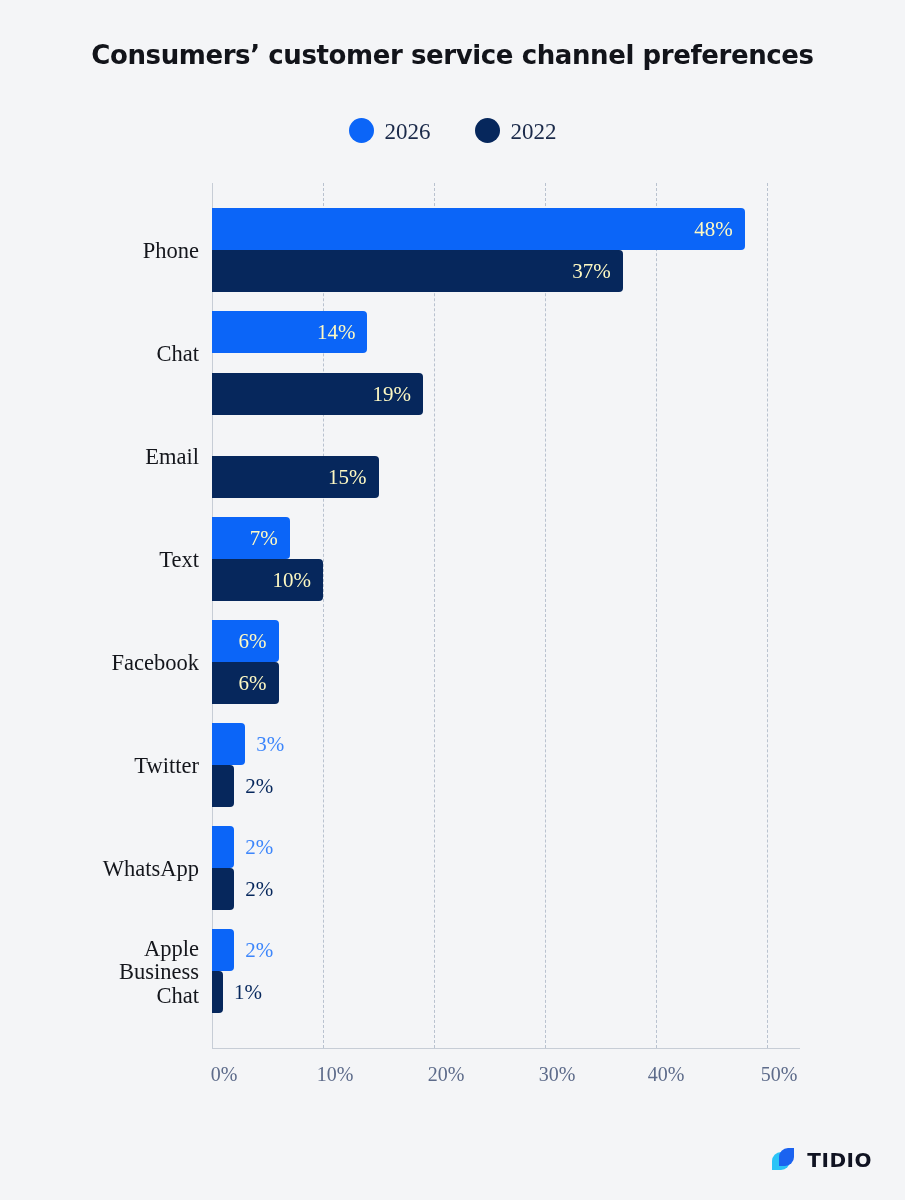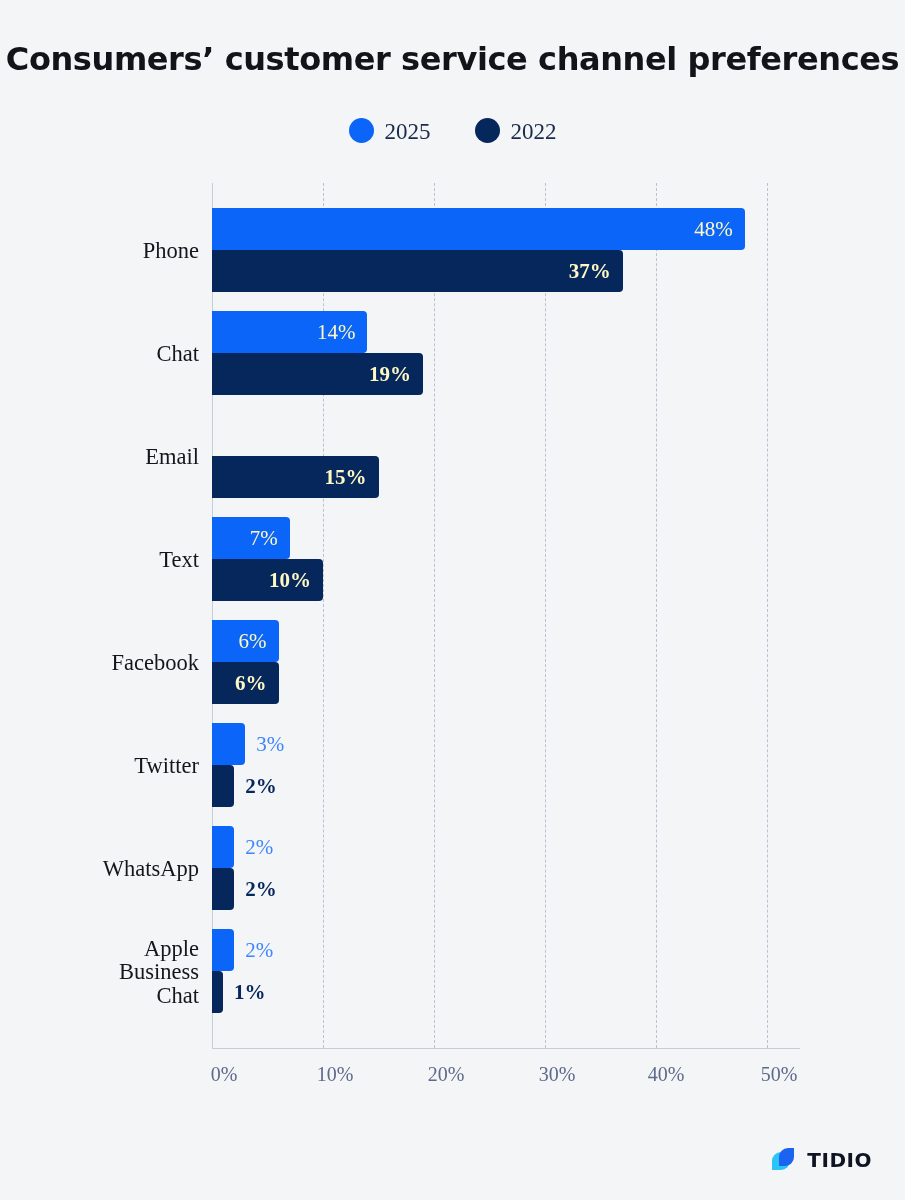--- a/index.html
+++ b/index.html
@@ -13,21 +13,21 @@
   }
   #page{position:relative;width:905px;height:1200px;}
 
   
   .chart-title{
     position:absolute;
     left:0;top:40px;width:905px;
     text-align:center;
     font-family:"DejaVu Sans", sans-serif;
     font-weight:bold;
-    font-size:32px;
+    font-size:26px;
     letter-spacing:-0.4px;
     color:#12141a;
     white-space:nowrap;
   }
 
   
   .legend{
     position:absolute;
     left:0;top:118px;width:905px;
     display:flex;justify-content:center;align-items:center;
@@ -84,21 +84,21 @@
     line-height:23.5px;
     color:#14161c;
     white-space:pre-line;
     width:210px;
   }
   .bar{
     position:absolute;left:0;height:42px;
     border-radius:0 4px 4px 0;
   }
   .bar.y2021{top:0;background:#0b65f8;}
-  .bar.y2022{top:42px;background:#06275c;font-weight:bold;}
+  .bar.y2022{top:42px;background:#06275c;}
 
   .bar-value{
     position:absolute;
     font-family:"Liberation Serif", serif;
     font-size:21px;
     line-height:42px;
     white-space:nowrap;
   }
   .bar-value.inside{
     right:12px;
@@ -134,21 +134,21 @@
 </head>
 <body style="background: rgb(244, 245, 247);">
 
 <div id="page">
 
   <div class="chart-title">Consumers’ customer service channel preferences</div>
 
   <div class="legend">
     <div class="legend-item">
       <span class="legend-dot" id="dot0" style="background: rgb(11, 101, 248);"></span>
-      <span class="legend-label">2025</span>
+      <span class="legend-label">2026</span>
     </div>
     <div class="legend-item">
       <span class="legend-dot" id="dot1" style="background: rgb(6, 39, 92);"></span>
       <span class="legend-label">2022</span>
     </div>
   </div>
 
   <div class="plot">
     <div class="axis-y"></div>
     <div class="axis-x"></div>
@@ -175,21 +175,21 @@
           </div>
           <div class="bar y2022" style="width: 410.7px; background: rgb(6, 39, 92);">
             <span class="bar-value inside">37%</span>
           </div>
         </div>
         <div class="row" style="top: 128px; height: 84px;">
           <div class="cat-label" style="top: 31.25px;">Chat</div>
           <div class="bar y2021" style="width: 155.4px; background: rgb(11, 101, 248);">
             <span class="bar-value inside">14%</span>
           </div>
-          <div class="bar y2022" style="width: 210.9px; background: rgb(6, 39, 92);">
+          <div class="bar y2022" style="width: 210.9px; background: rgb(6, 39, 92); margin-top: 20px;">
             <span class="bar-value inside">19%</span>
           </div>
         </div>
         <div class="row" style="top: 231px; height: 84px;">
           <div class="cat-label" style="top: 31.25px;">Email</div>
           <div class="bar y2022" style="width: 166.5px; background: rgb(6, 39, 92);">
             <span class="bar-value inside">15%</span>
           </div>
         </div>
         <div class="row" style="top: 334px; height: 84px;">

